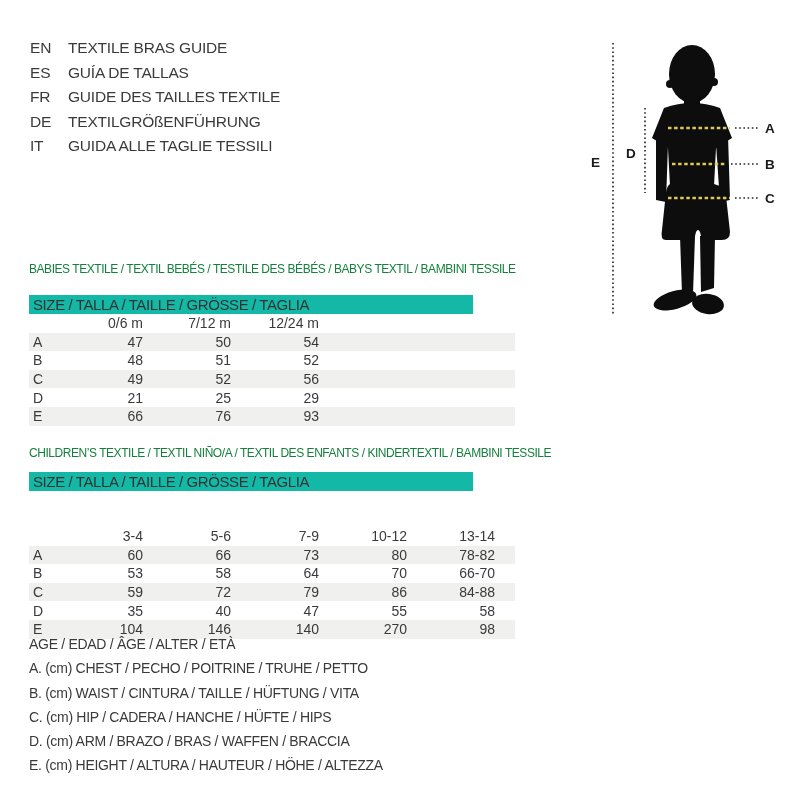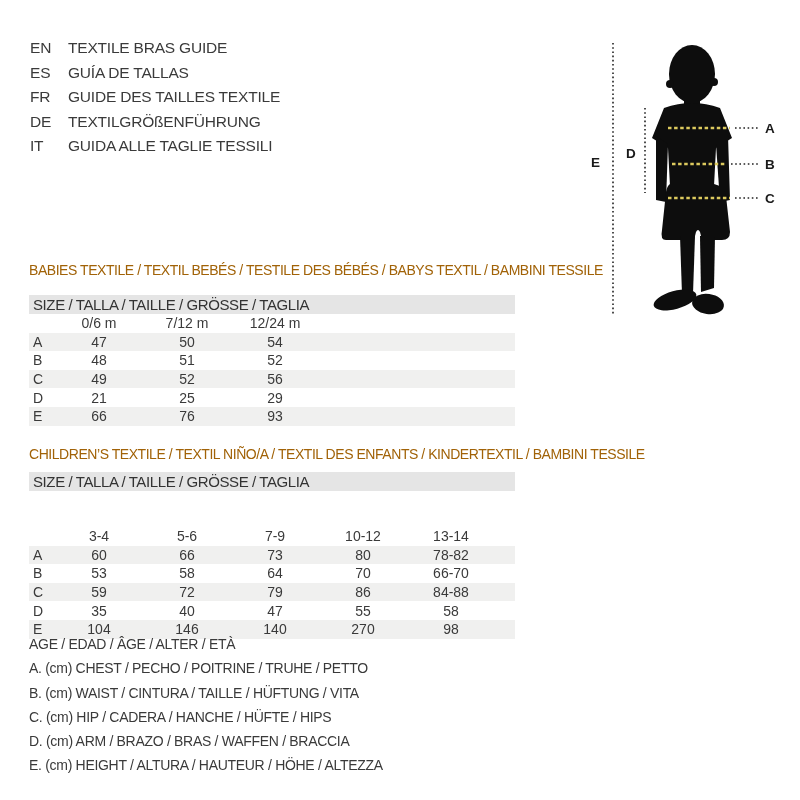--- a/index.html
+++ b/index.html
@@ -5,32 +5,32 @@
   html,body{margin:0;padding:0;background:#fff;}
   .page{
     position:relative;width:800px;height:800px;background:#ffffff;overflow:hidden;
     font-family:"Liberation Sans","DejaVu Sans",sans-serif;color:#3a3a3a;border-radius:14px;
   }
   
   .lang-list{position:absolute;left:30px;top:36px;line-height:24.5px;font-size:15.5px;letter-spacing:-0.2px;}
   .lang-row{display:flex;}
   .lang-code{width:38px;flex:0 0 38px;}
   
-  .sec-title{position:absolute;left:29px;font-size:14px;letter-spacing:-0.45px;white-space:nowrap;color:#a16207;}
+  .sec-title{position:absolute;left:29px;font-size:12px;letter-spacing:-0.45px;white-space:nowrap;color:#15803d;}
   
   .size-bar{
-    position:absolute;left:29px;width:486px;height:19px;background:#e5e5e5;
+    position:absolute;left:29px;width:444px;height:19px;background:#14b8a6;
     display:flex;align-items:center;padding-left:4px;box-sizing:border-box;
     font-size:15px;letter-spacing:-0.4px;color:#333;
   }
   .tbl{position:absolute;left:29px;width:486px;}
   .t-row{display:flex;height:18.6px;align-items:center;font-size:14px;}
   .t-row.striped{background:#f0f0ef;}
   .t-letter{width:26px;flex:0 0 26px;padding-left:4px;box-sizing:border-box;}
-  .t-cell{width:88px;flex:0 0 88px;text-align:center;}
+  .t-cell{width:88px;flex:0 0 88px;text-align:right;}
   
   .legend{position:absolute;left:29px;top:632px;line-height:24.3px;font-size:14px;letter-spacing:-0.3px;white-space:nowrap;}
   
   .figure-svg{position:absolute;left:585px;top:36px;}
 </style>
 </head>
 <body>
 
 <div class="page">
 

